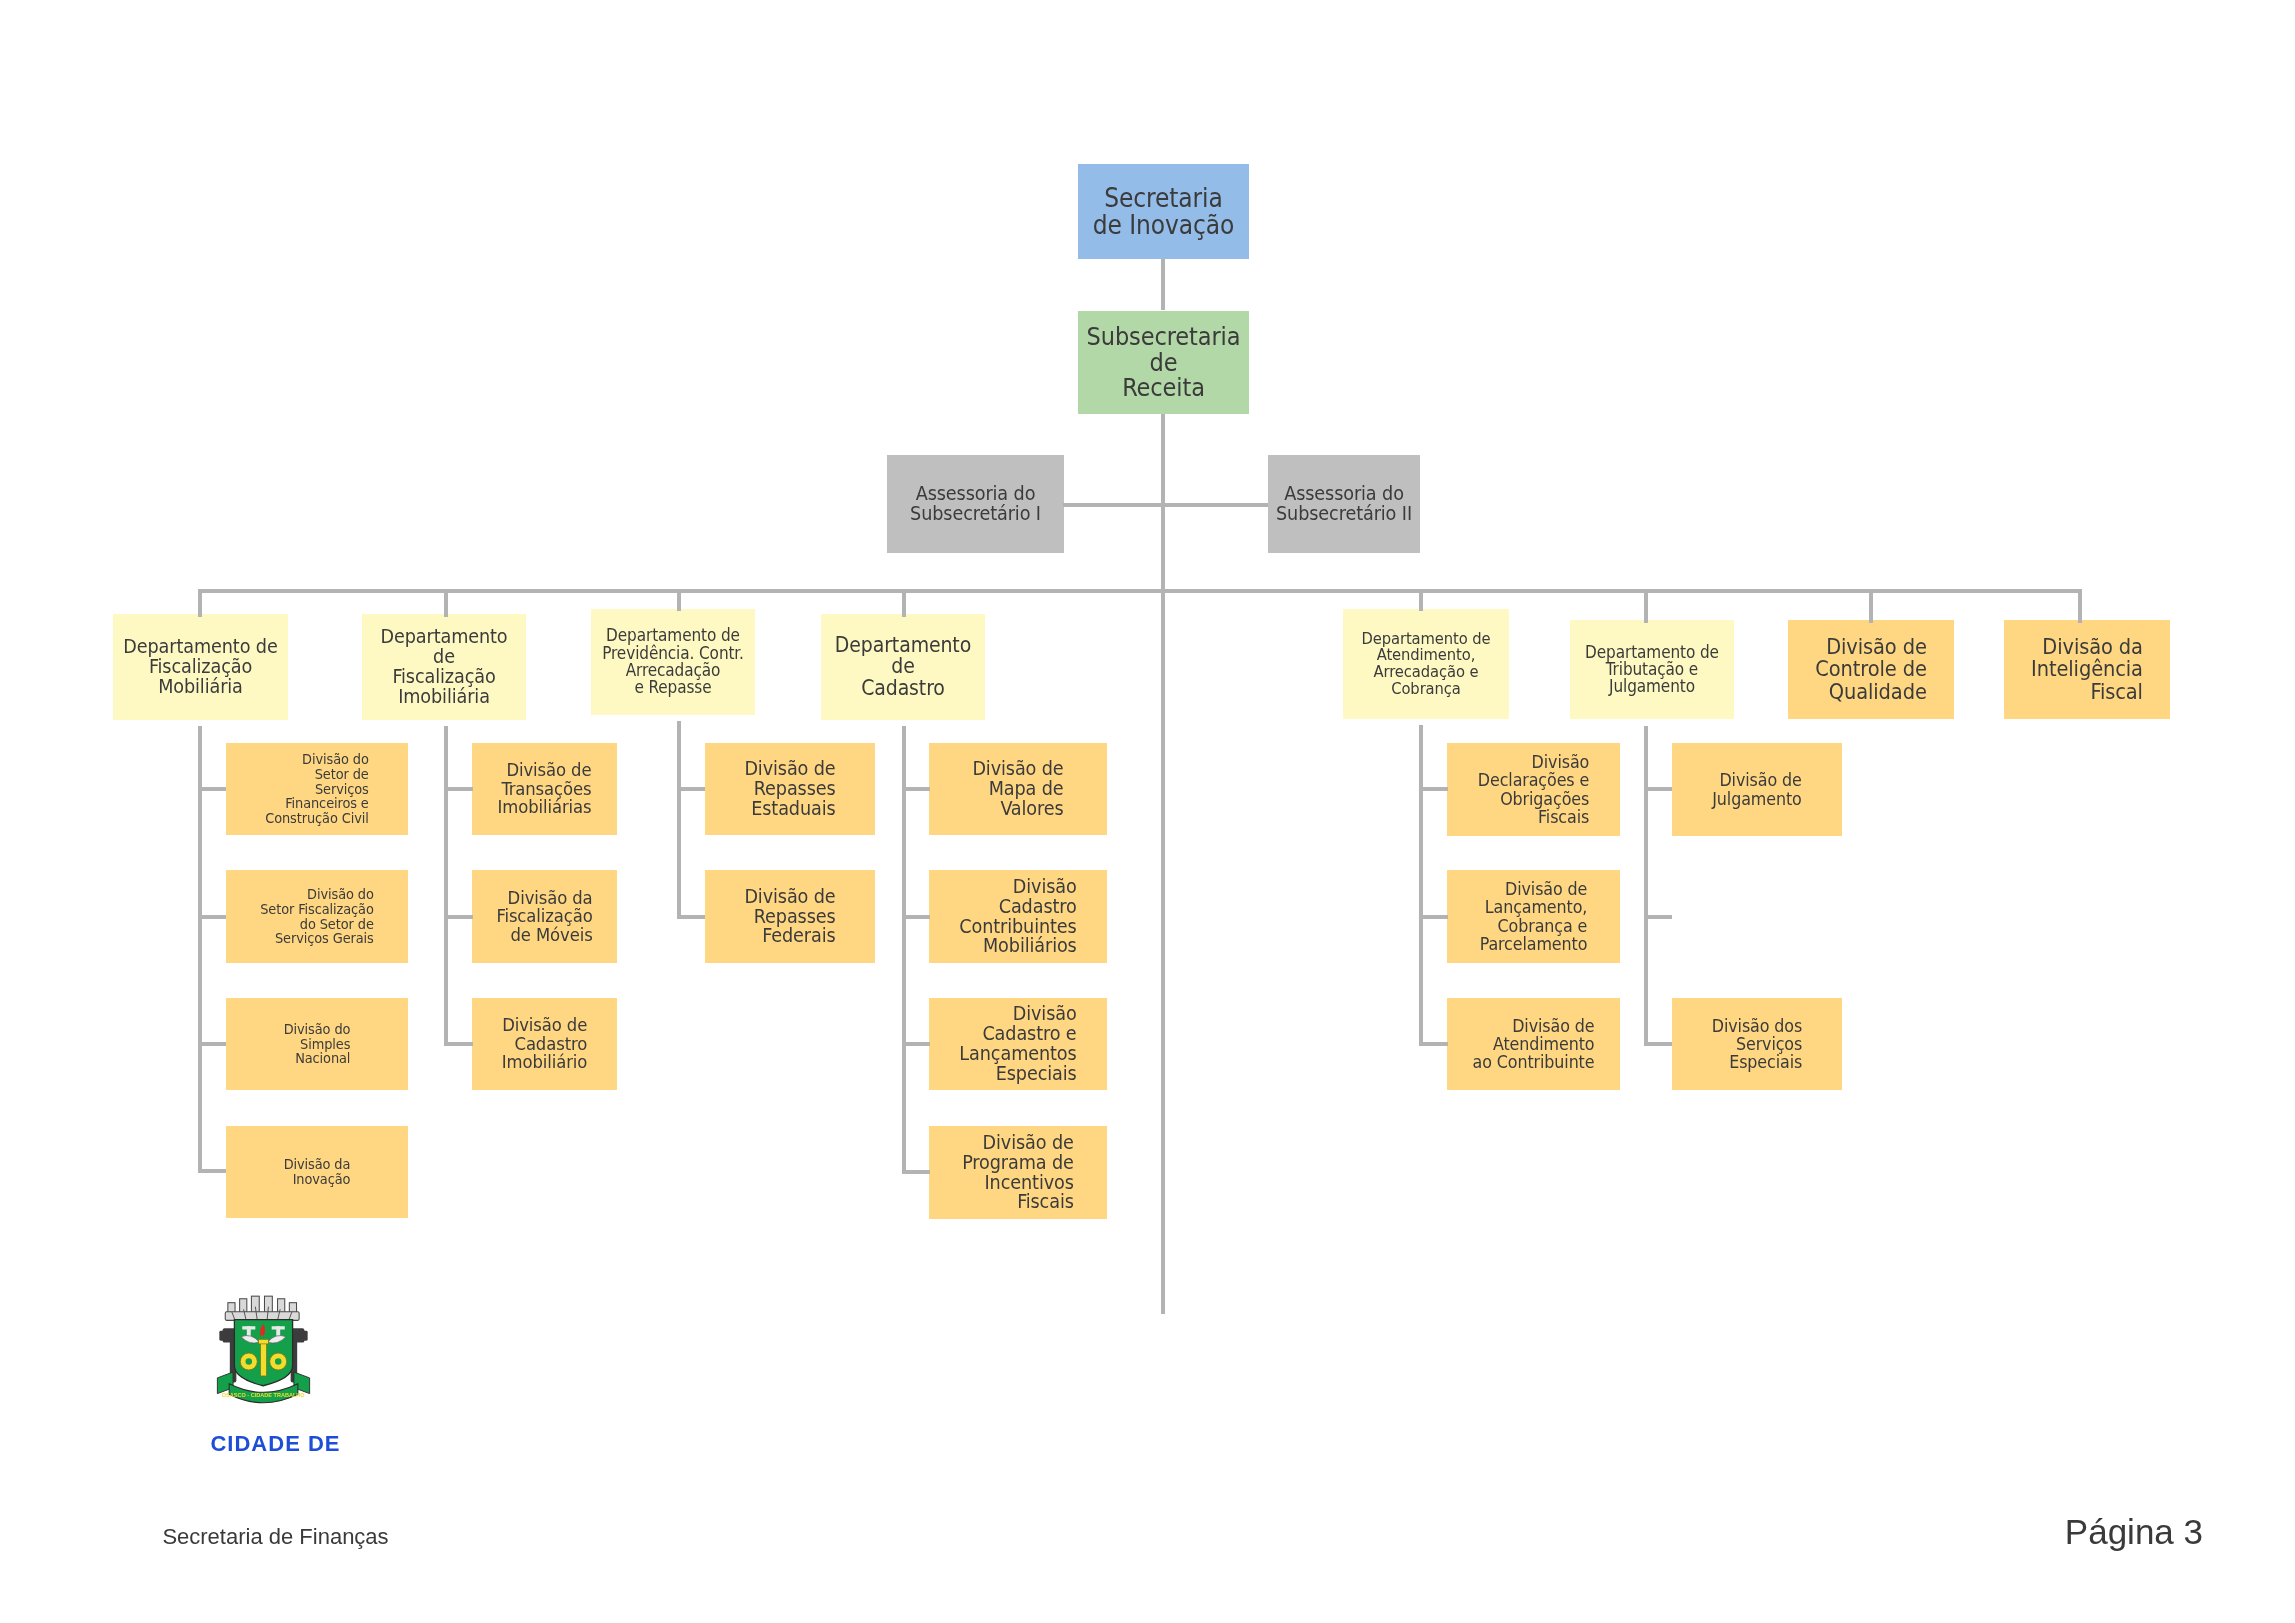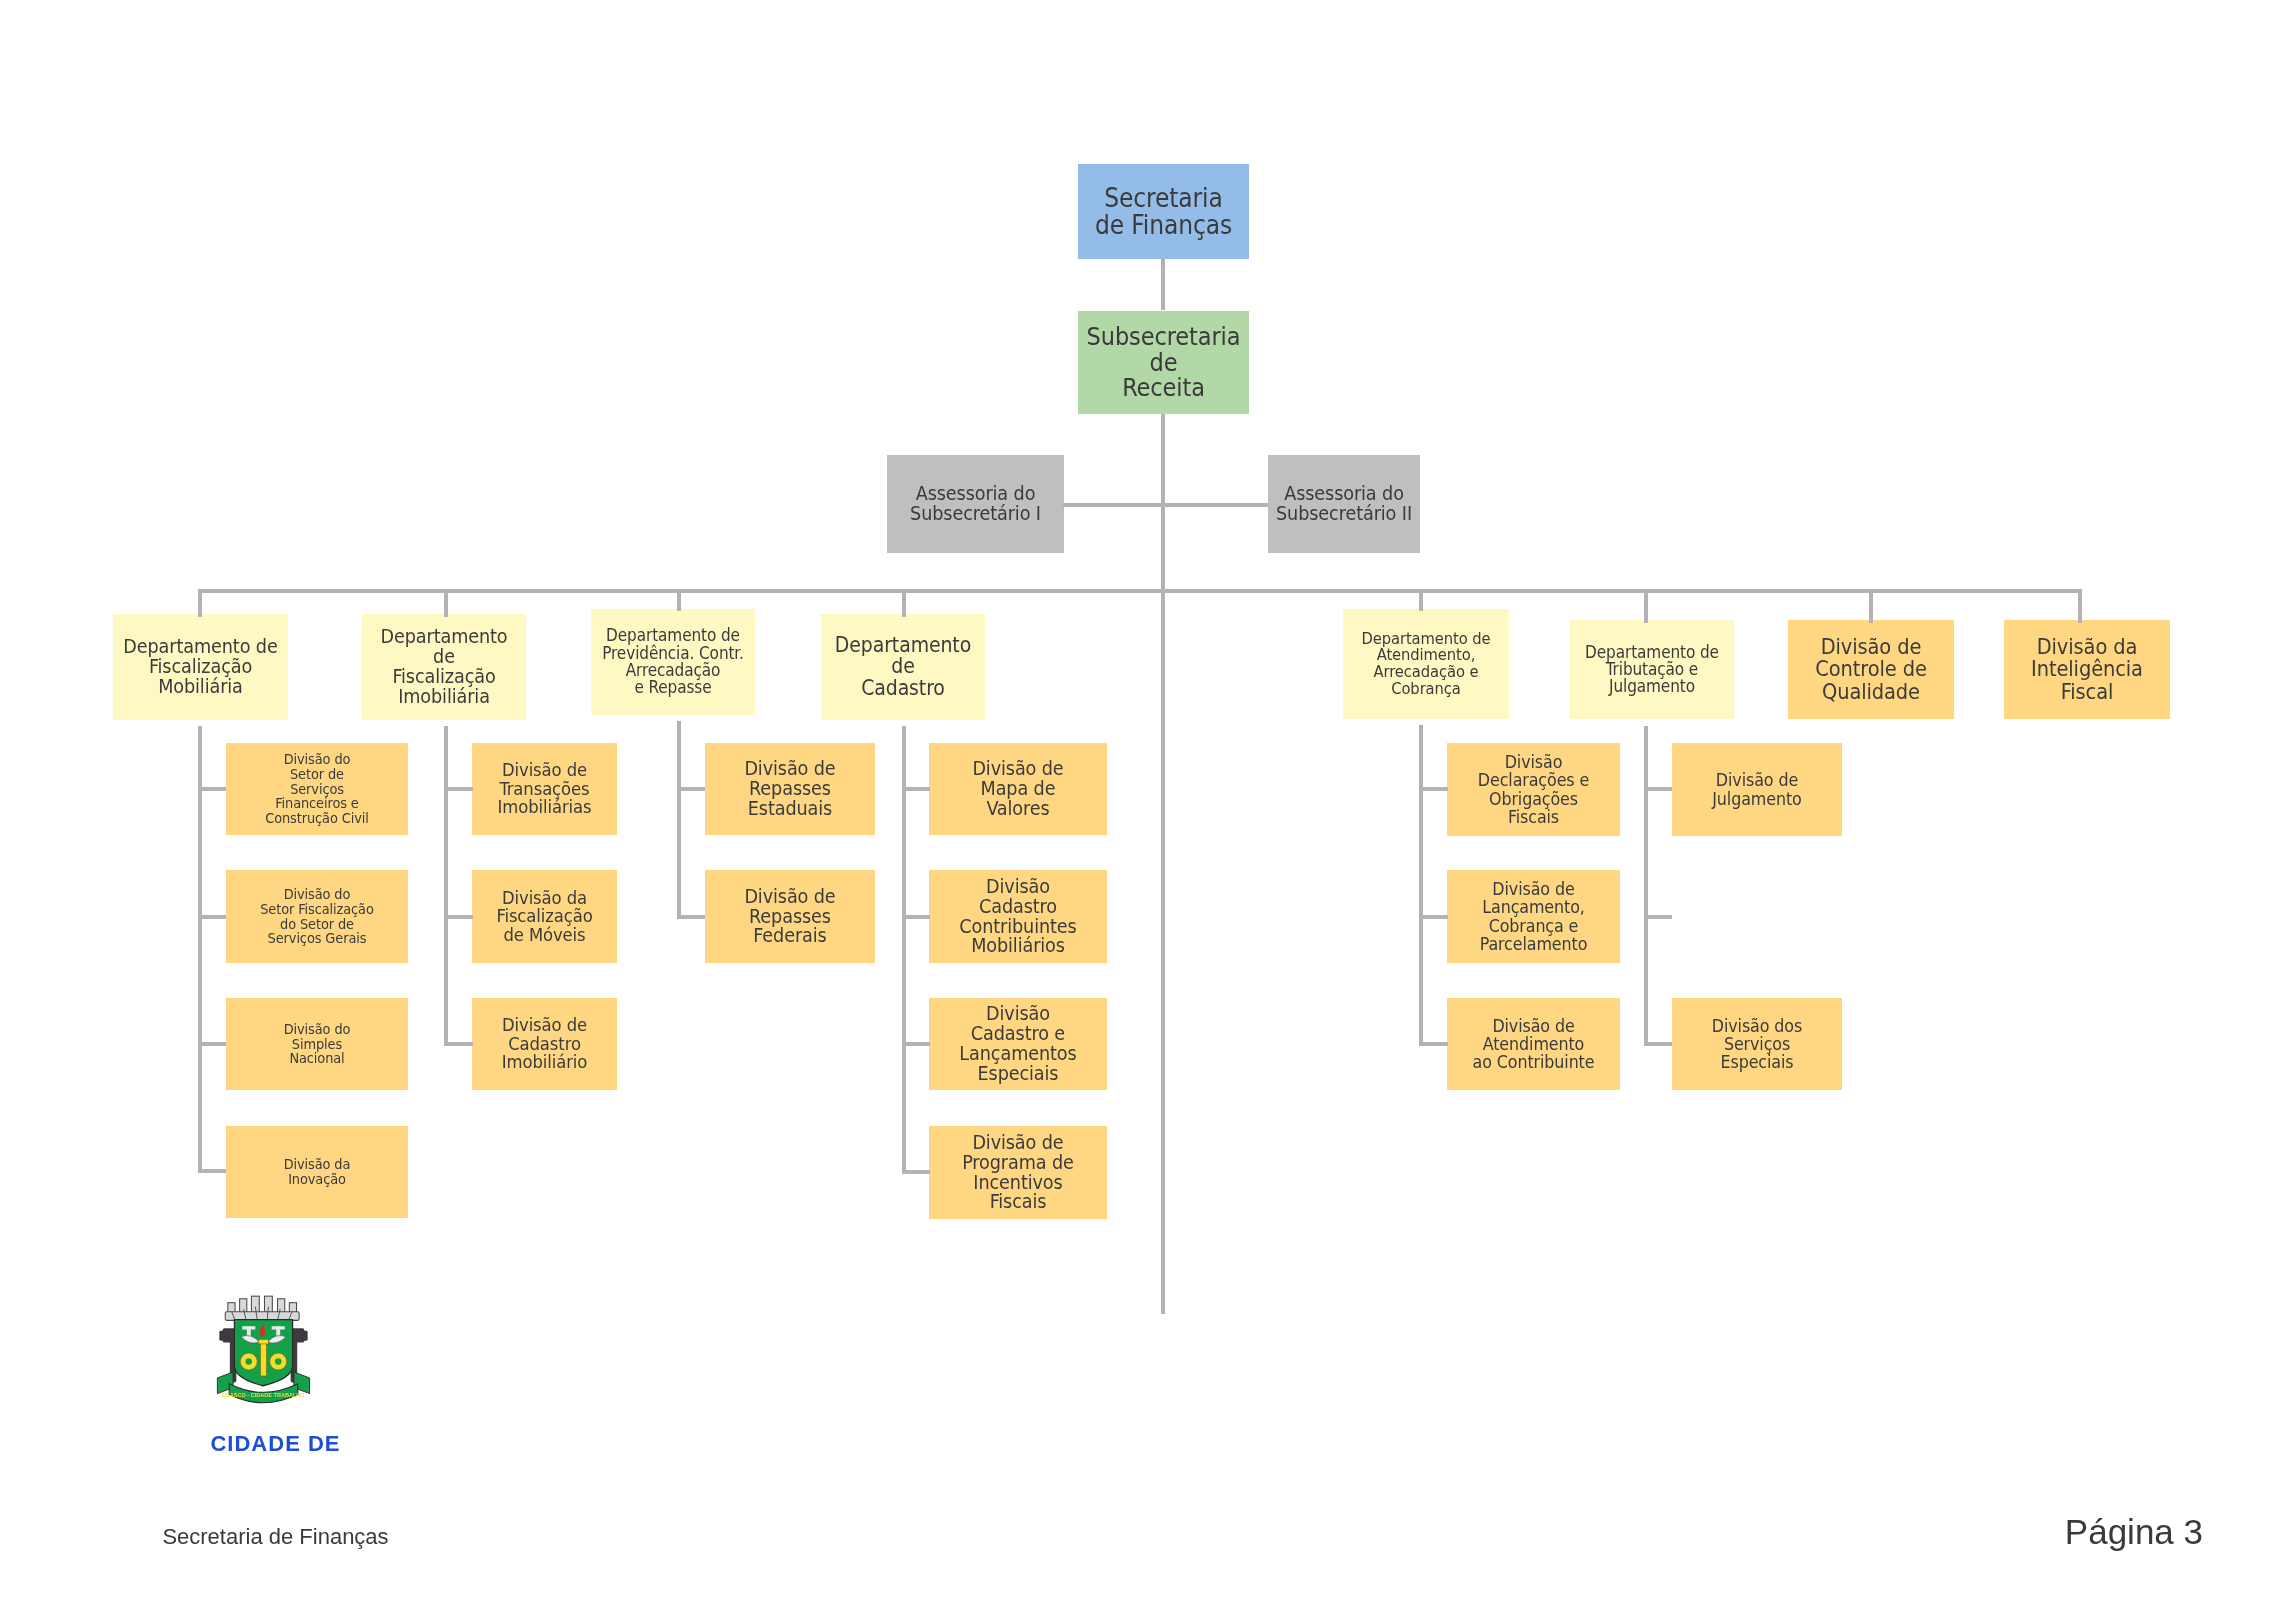--- a/index.html
+++ b/index.html
@@ -28,21 +28,21 @@
     line-height: 1.02;
     padding: 2.6px 5.2px;
     letter-spacing: -0.1px;
     font-stretch: condensed;
     white-space: pre-line;
   }
   .lvl-secretaria { background: #94bce8; }
   .lvl-subsecretaria { background: #b2d8a8; }
   .lvl-assessoria { background: #bfbfbf; }
   .lvl-dept { background: #fef9c3; }
-  .lvl-div { background: #ffd782; }
+  .lvl-div { background: #ffd782; text-align: right; }
 
   .line {
     position: absolute;
     background: #b3b3b3;
   }
   .vline { width: 3.9px; }
   .hline { height: 3.9px; }
 
   
   #logo-block {
@@ -92,21 +92,21 @@
     font-family: "Liberation Sans", sans-serif;
     font-size: 35px;
     color: #3a3a3a;
   }
 </style>
 </head>
 <body>
 
 <div id="chart">
     <div class="box lvl-secretaria" style="left: 1078px; top: 164px; width: 171px; height: 95px; font-size: 26px;">Secretaria
-de Finanças</div>
+de Inovação</div>
     <div class="box lvl-subsecretaria" style="left: 1078px; top: 311px; width: 171px; height: 103px; font-size: 25px;">Subsecretaria de
 Receita</div>
     <div class="line vline" style="left: 1161px; top: 258px; height: 52px; background: rgb(179, 179, 179);"></div>
     <div class="line vline" style="left: 1161px; top: 414px; height: 900px; background: rgb(179, 179, 179);"></div>
     <div class="box lvl-assessoria" style="left: 887px; top: 455px; width: 177px; height: 98px; font-size: 19.6px;">Assessoria do
 Subsecretário I</div>
     <div class="box lvl-assessoria" style="left: 1268px; top: 455px; width: 152px; height: 98px; font-size: 19.6px;">Assessoria do
 Subsecretário II</div>
     <div class="line hline" style="left: 1063px; top: 503px; width: 98px; background: rgb(179, 179, 179);"></div>
     <div class="line hline" style="left: 1161px; top: 503px; width: 107px; background: rgb(179, 179, 179);"></div>

